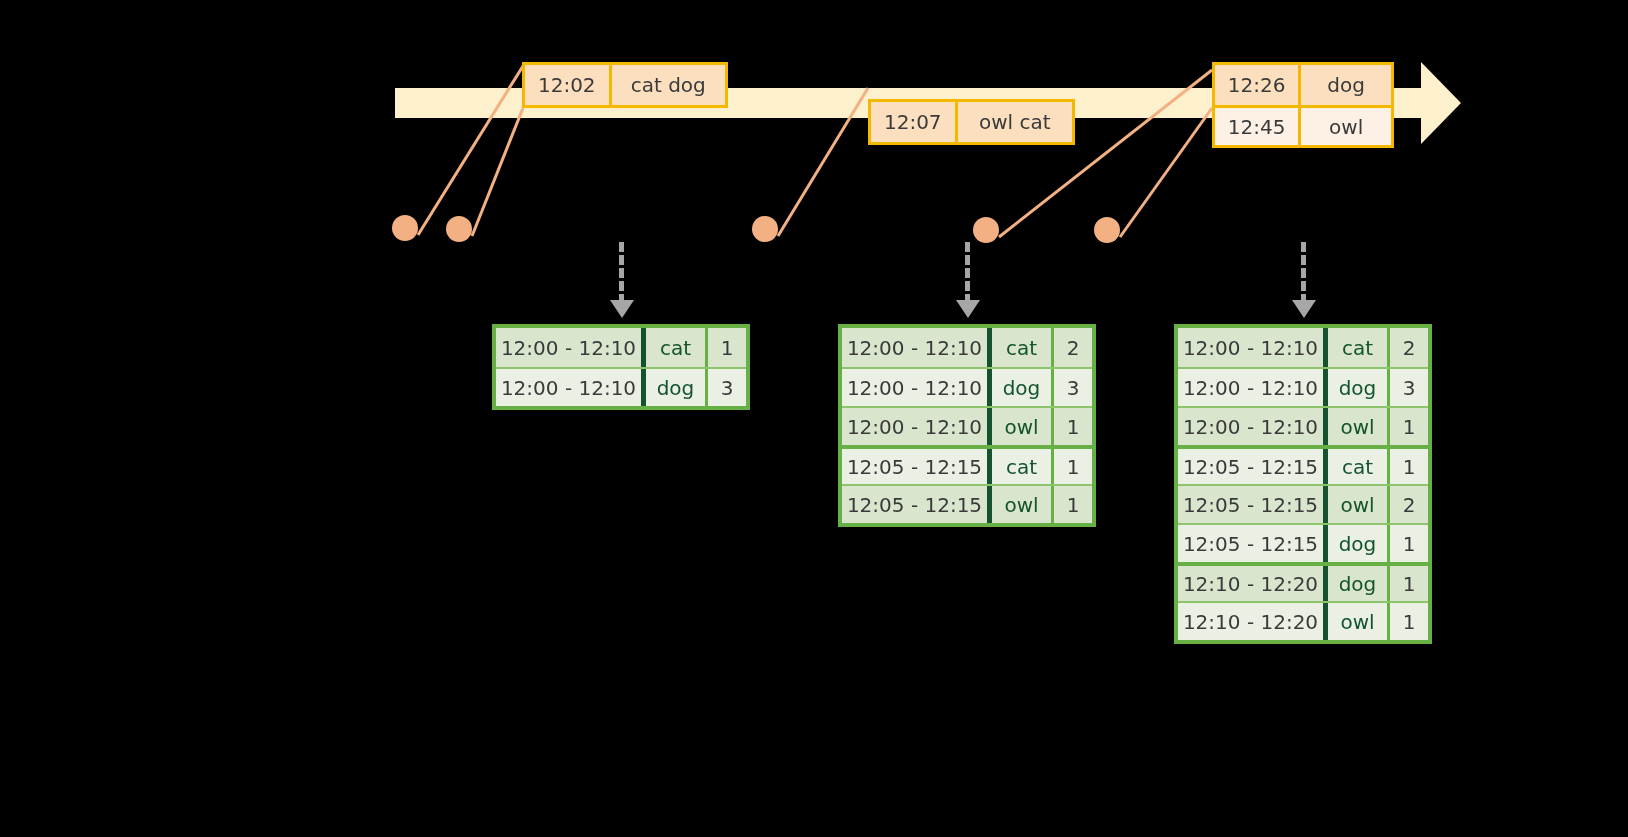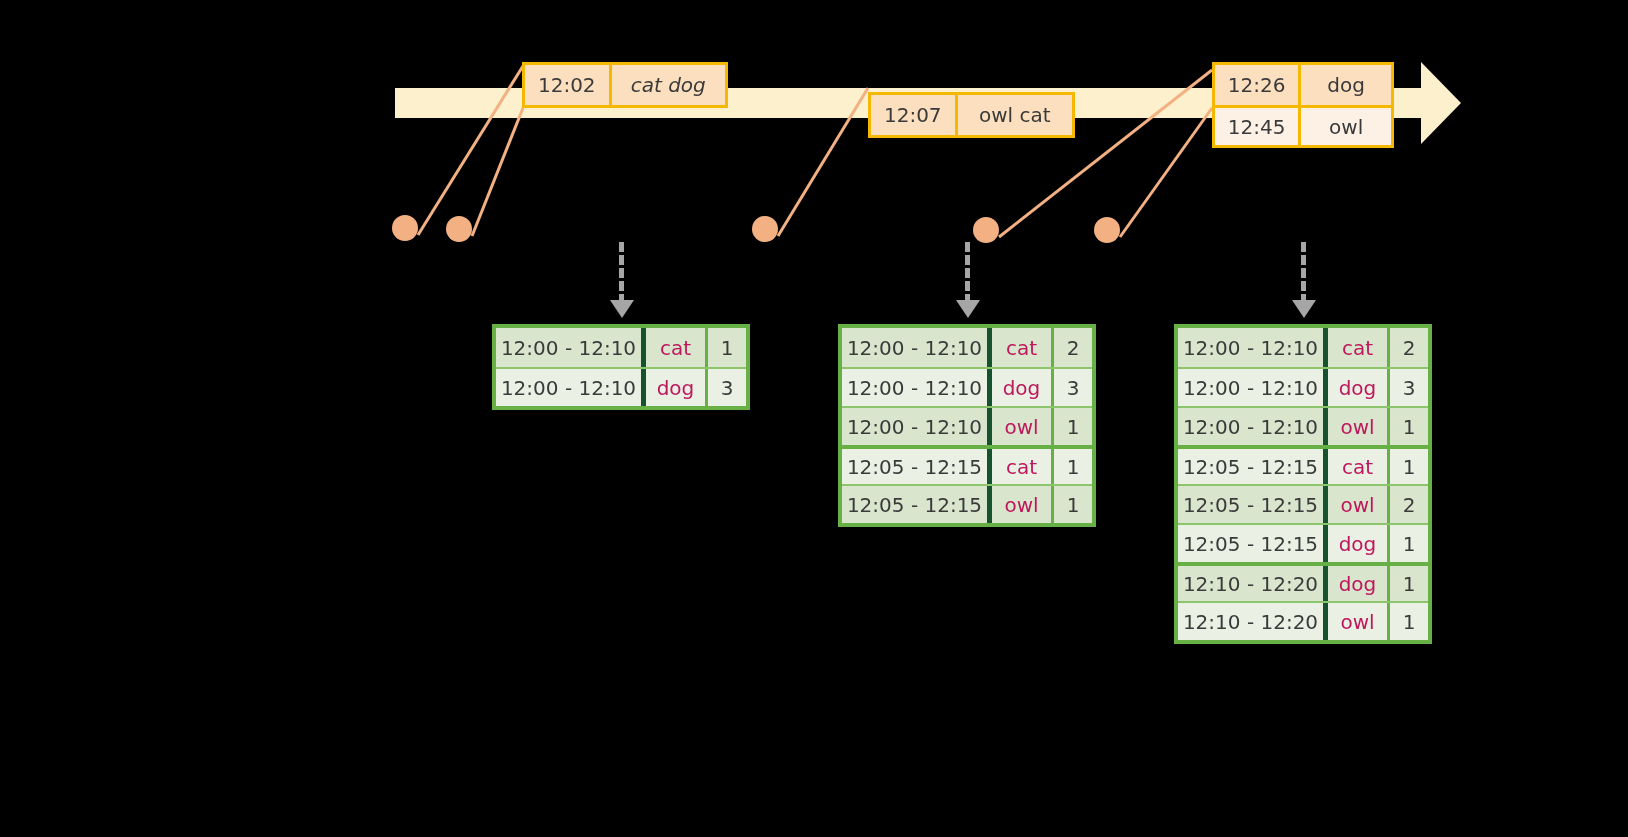--- a/index.html
+++ b/index.html
@@ -71,22 +71,22 @@
     box-sizing: border-box;
     display: flex;
     align-items: center;
     justify-content: center;
     font-size: 20px;
     color: #3a3a3a;
     padding: 0 14px;
   }
 
   #event-group-0 { left: 522px; top: 62px; width: 206px; }
-  #event-group-0 .ev-val { width: 115px; font-style: italic; }
-  #event-group-1 { left: 868px; top: 92px; width: 207px; }
+  #event-group-0 .ev-val { width: 115px; }
+  #event-group-1 { left: 868px; top: 99px; width: 207px; }
   #event-group-1 .ev-val { width: 116px; text-align: center; }
   #event-group-2 { left: 1212px; top: 62px; width: 182px; }
   #event-group-2 .ev-val { width: 91px; }
 
   
   .connector-layer {
     position: absolute;
     left: 0; top: 0;
     width: 1628px;
     height: 837px;
@@ -139,21 +139,21 @@
     font-size: 20px;
     color: #3a3a3a;
   }
   .rt-key {
     box-sizing: border-box;
     border-right: 3px solid #67b045;
     display: flex;
     align-items: center;
     justify-content: center;
     font-size: 20px;
-    color: #be185d;
+    color: #14532d;
   }
   .rt-count {
     box-sizing: border-box;
     display: flex;
     align-items: center;
     justify-content: center;
     font-size: 20px;
     color: #3a3a3a;
   }
 

